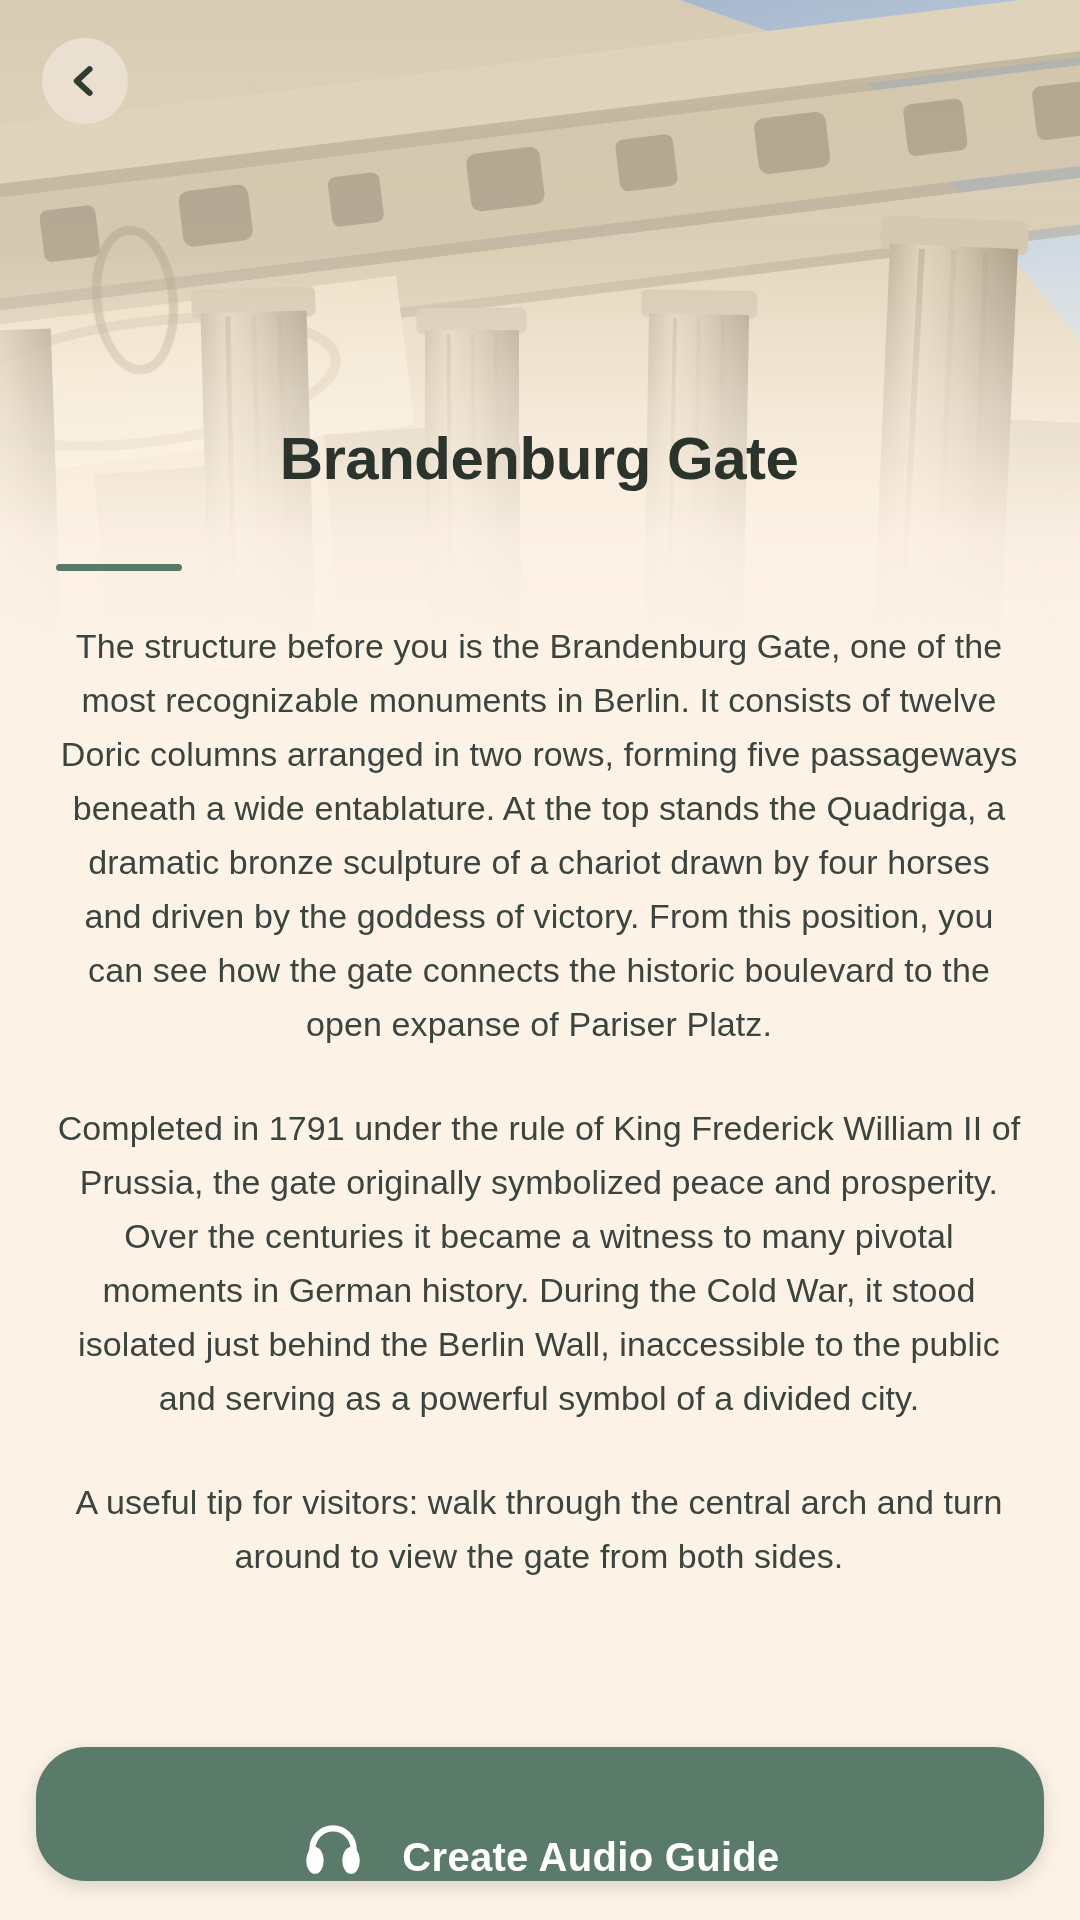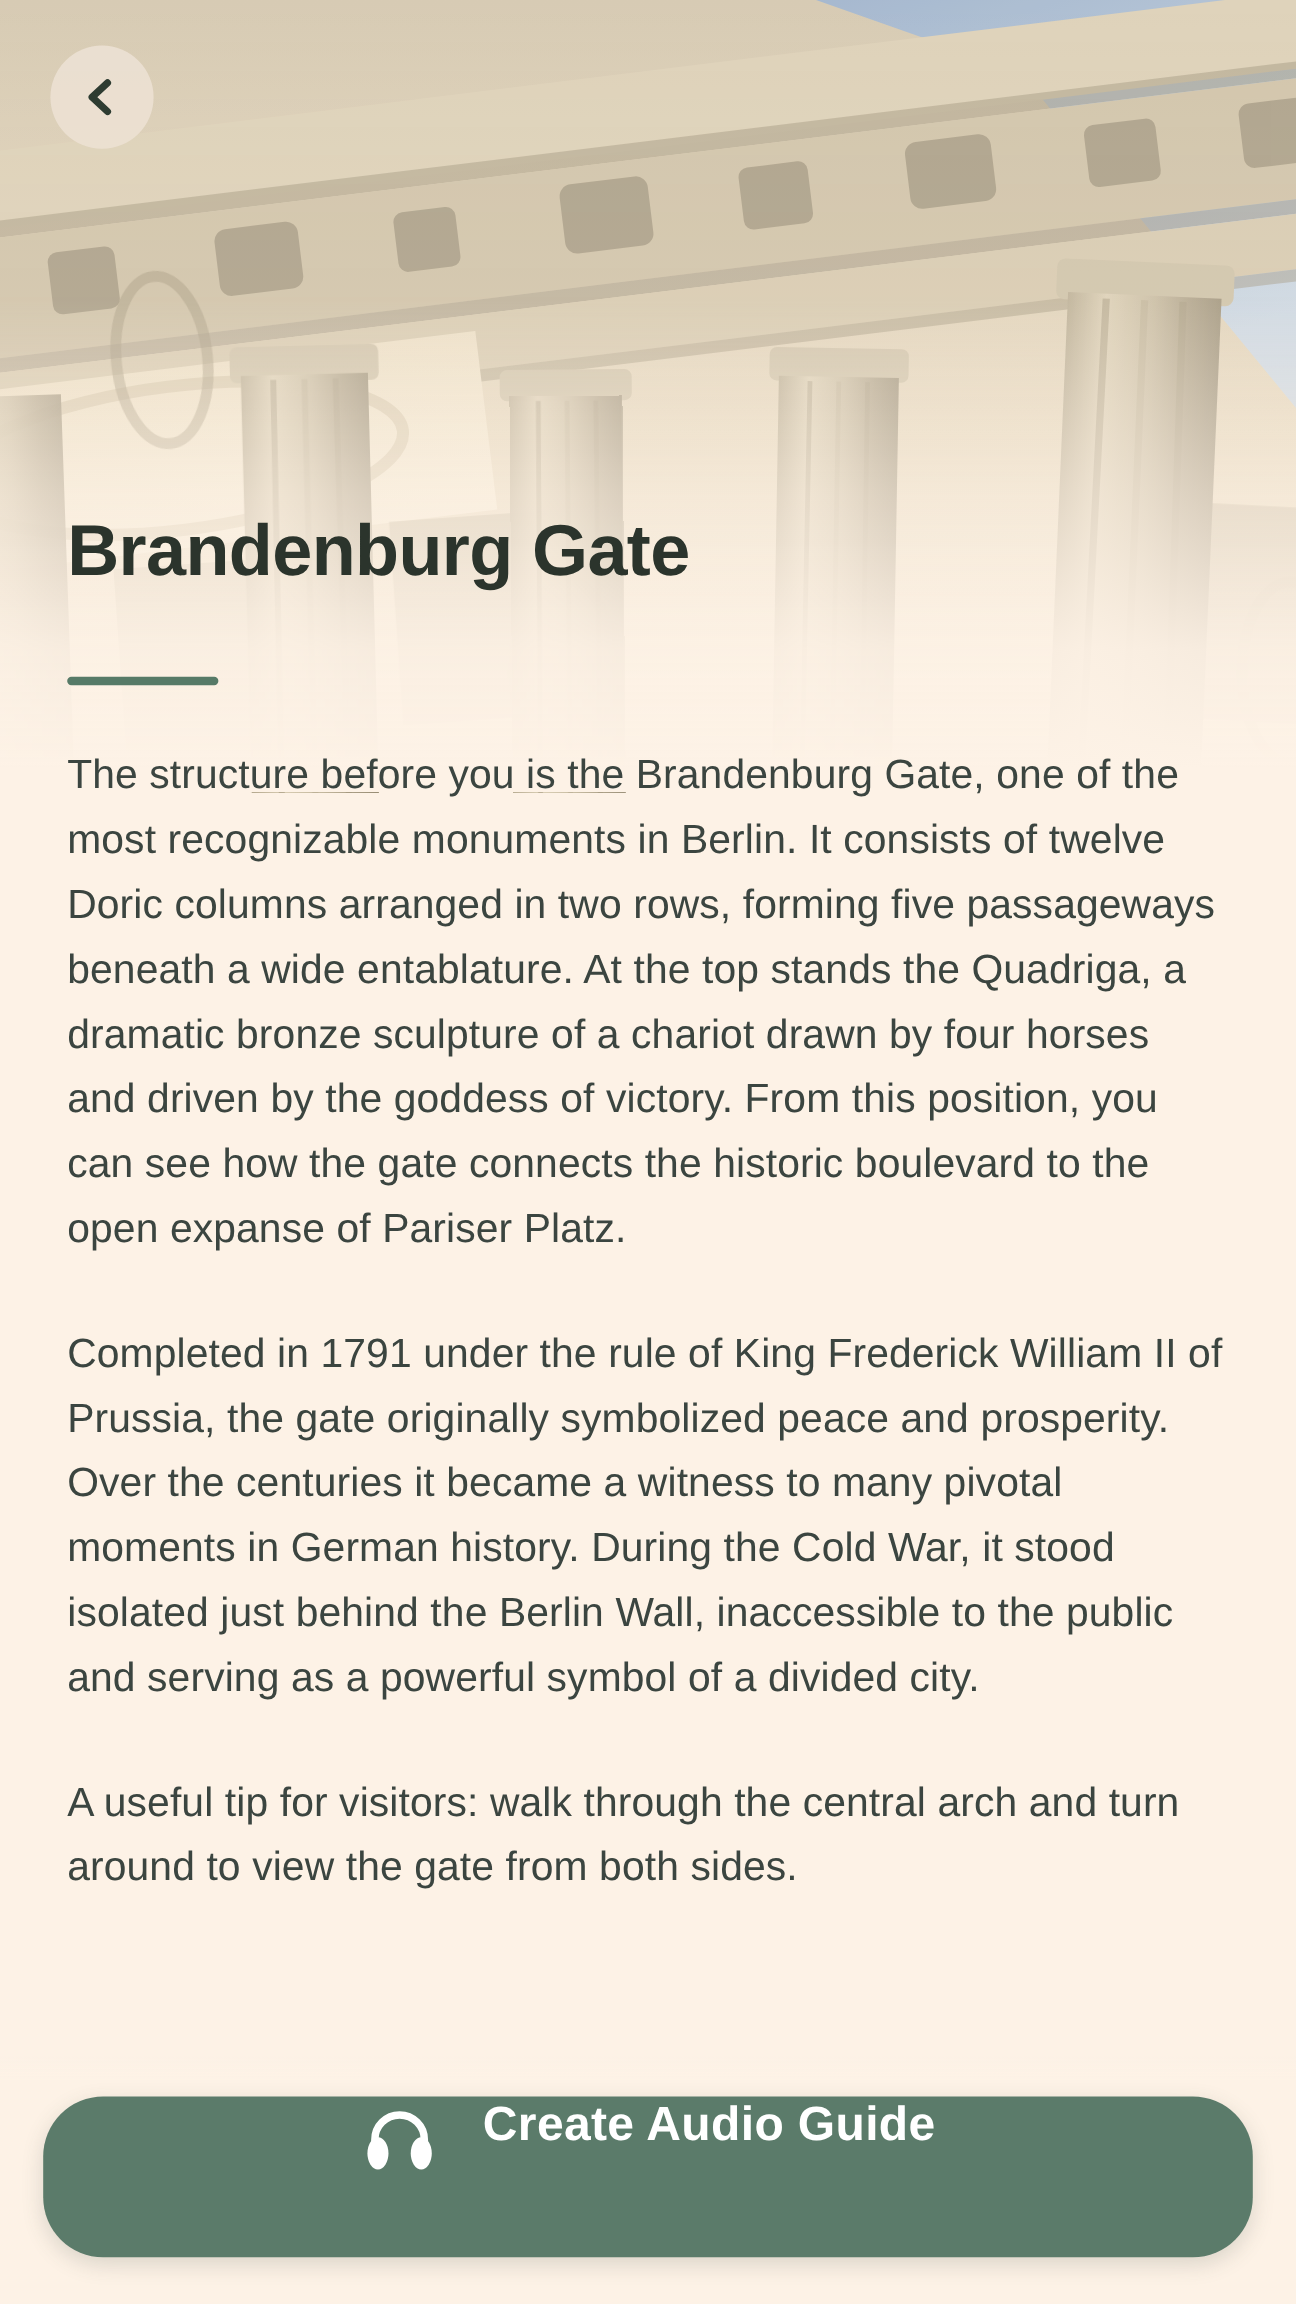--- a/index.html
+++ b/index.html
@@ -28,21 +28,21 @@
     position:absolute;top:38px;left:42px;width:86px;height:86px;border-radius:50%;
     background:rgba(235,225,211,0.92);
     display:flex;align-items:center;justify-content:center;
     border:none;cursor:pointer;z-index:30;
   }
 
   
   .scroll-area{
     position:absolute;top:0;left:0;width:1080px;height:1713px;overflow:hidden;z-index:10;
   }
-  .content{padding:0 58px 0 56px;}
+  .content{padding:0 58px 0 56px;text-align:center;}
   .page-title{
     margin:424px 0 0 0;
     font-size:60px;line-height:70px;font-weight:800;letter-spacing:-0.5px;
     color:#2b342c;
   }
   .divider{
     margin-top:70px;width:126px;height:7px;border-radius:4px;
     background:#567a67;
   }
   .body-copy{margin-top:48px;}
@@ -54,21 +54,21 @@
 
   
   .bottom-bar{
     position:absolute;left:0;right:0;bottom:0;height:207px;z-index:20;
     background:linear-gradient(180deg, rgba(253,242,230,0.0) 0%, #fdf2e6 10%, #fdf2e6 100%);
   }
   .cta-btn{
     position:absolute;left:36px;right:36px;top:34px;height:134px;
     border:none;border-radius:50px;cursor:pointer;
     background:#5b7b6a;
-    display:flex;align-items:flex-start;justify-content:center;gap:36px;
+    display:flex;align-items:flex-end;justify-content:center;gap:36px;
     box-shadow:0 6px 18px rgba(60,80,70,0.18);
   }
   .cta-label{
     color:#ffffff;font-size:40px;font-weight:700;letter-spacing:0.3px;
   }
 </style>
 </head>
 <body>
 
 <div class="hero">

